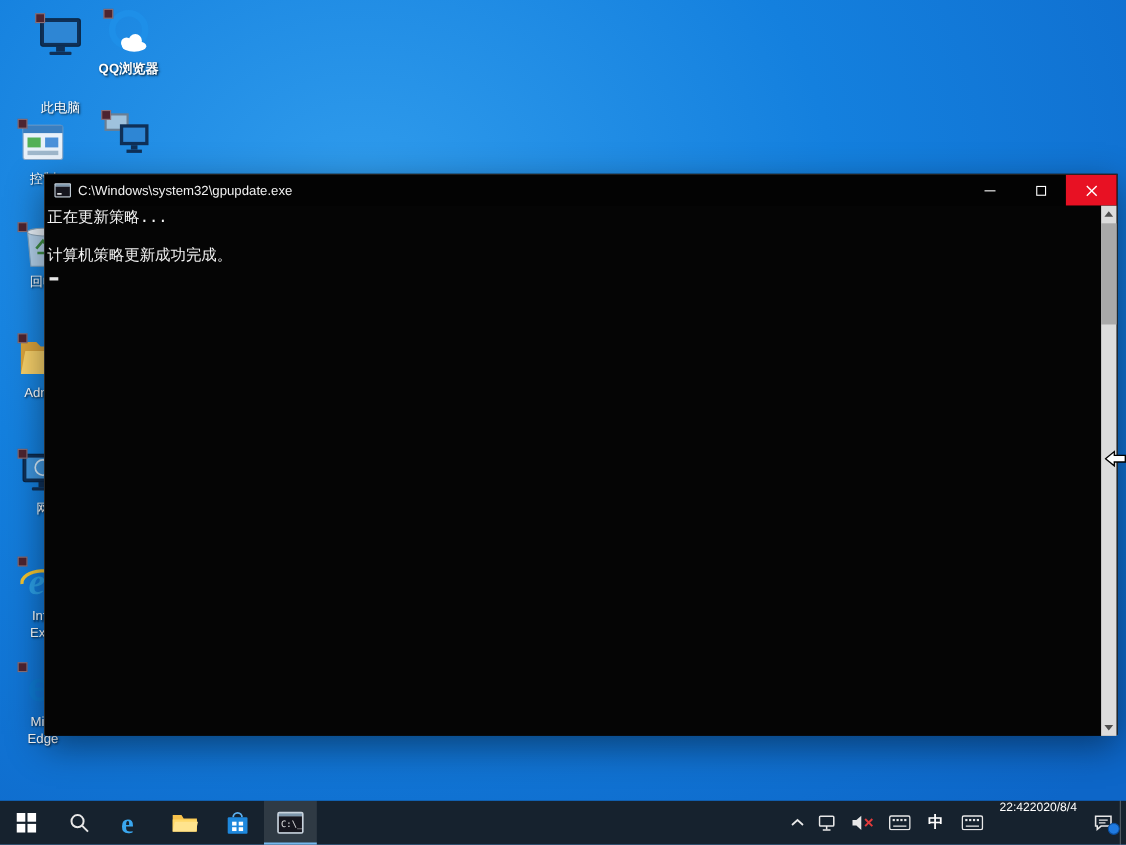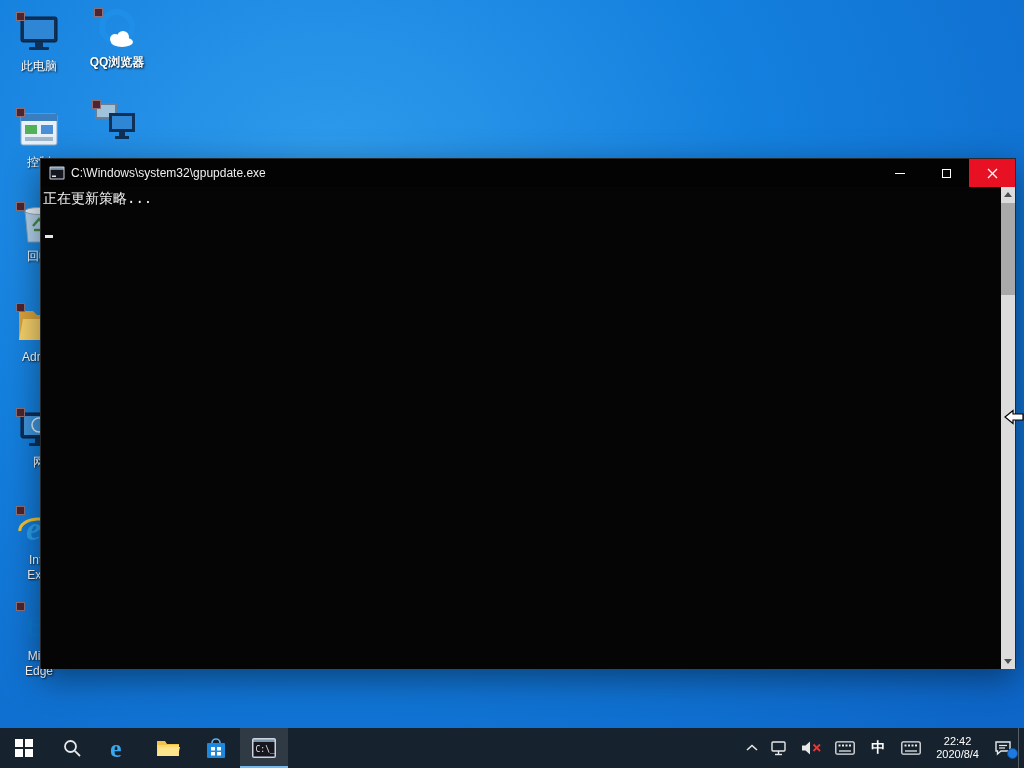--- a/index.html
+++ b/index.html
@@ -50,33 +50,33 @@
   .taskbar {
     position:absolute; left:0; bottom:0; width:1024px; height:40px; background:#16222e;
     display:flex; justify-content:space-between; z-index:50;
   }
   .tbleft { display:flex; }
   .tbbtn { width:48px; height:40px; display:flex; align-items:center; justify-content:center; cursor:default; }
   .tbbtn.active { background:rgba(255,255,255,0.11); box-shadow: inset 0 -2px 0 #76b9ed; }
   .tbright { display:flex; align-items:center; }
   .traybtn { position:relative; height:40px; padding:0 6px; display:flex; align-items:center; justify-content:center; color:#fff; }
   .ime-txt { font-size:14px; font-weight:bold; width:22px; text-align:center; }
-  .clock { color:#fff; font-size:11px; line-height:13px; text-align:center; padding:0 9px; height:40px; display:flex; flex-direction:column; justify-content:center; }
+  .clock { color:#fff; font-size:11px; line-height:13px; text-align:center; padding:0 9px; height:40px; display:flex; flex-direction:row; justify-content:center; }
   .ac-badge { position:absolute; right:0px; bottom:9px; width:11px; height:11px; border-radius:50%; background:#1f7ae0; border:1px solid #0b4f9e; }
   .show-desktop { width:6px; height:40px; border-left:1px solid rgba(255,255,255,0.28); }
 
   
   .mcursor { position:absolute; left:1004px; top:409px; z-index:100; }
 </style>
 </head>
 <body>
 
 <div class="desktop">
 
-  <div class="dicon" style="left:0px; top:12px;">
+  <div class="dicon" style="left:16px; top:12px;gap:32px;">
     <div class="glyph">
       <svg width="40" height="40" viewBox="0 0 40 40">
         <rect x="2" y="3" width="36" height="25" rx="2" fill="#0f3057" stroke="#09203c"></rect>
         <rect x="5" y="6" width="30" height="19" fill="#2e86d4"></rect>
         <rect x="16" y="28" width="8" height="5" fill="#0f3057"></rect>
         <rect x="10" y="33" width="20" height="3" rx="1" fill="#0f3057"></rect>
       </svg>
       <span class="obadge"></span>
     </div>
     <div class="dlabel">此电脑</div>
@@ -207,20 +207,21 @@
           <svg width="11" height="11" viewBox="0 0 11 11">
             <line x1="1" y1="1" x2="10" y2="10" stroke="#fff" stroke-width="1.3"></line>
             <line x1="10" y1="1" x2="1" y2="10" stroke="#fff" stroke-width="1.3"></line>
           </svg>
         </div>
       </div>
     </div>
     <div class="cbody">
       <div class="cline">正在更新策略...</div>
       <div class="cline"></div>
+      <div class="cline">计算机策略更新成功完成。</div>
       <div class="ccursor"></div>
       <div class="scrollbar">
         <div class="sb-up"></div>
         <div class="sb-thumb"></div>
         <div class="sb-down"></div>
       </div>
     </div>
   </div>
 
   <div class="mcursor">

